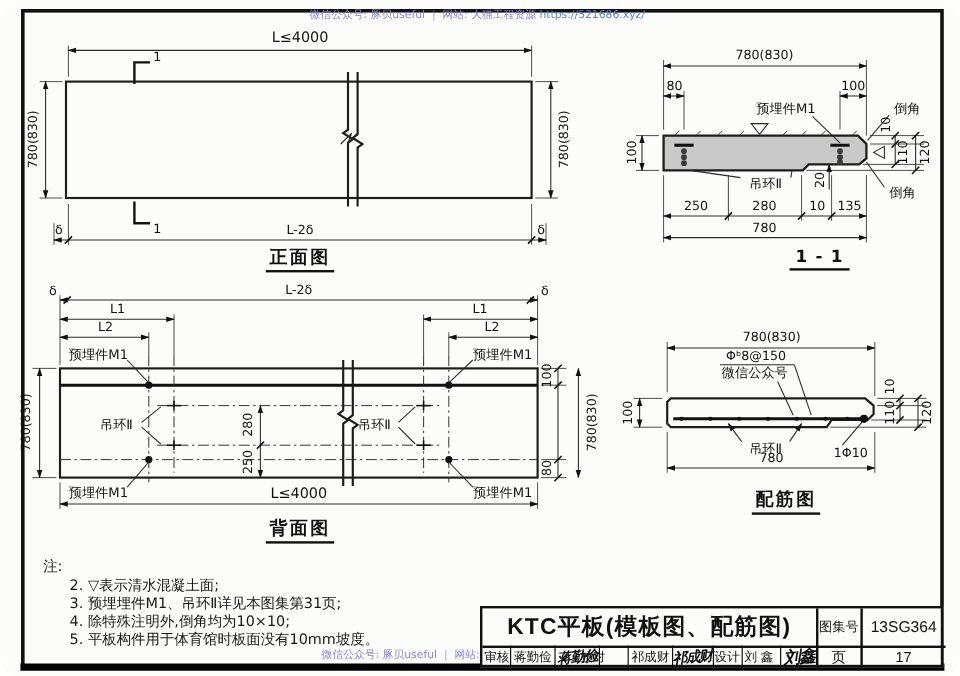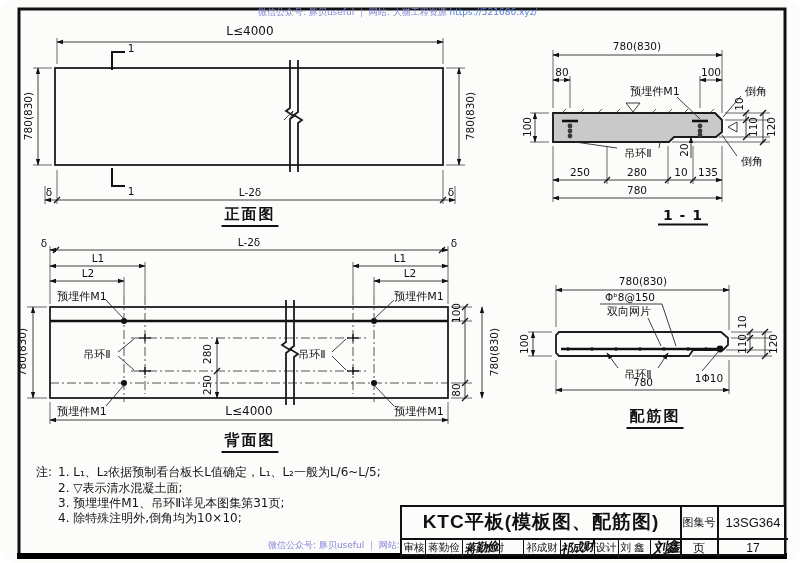--- a/index.html
+++ b/index.html
@@ -328,35 +328,35 @@
 <div class="lbl v" style="left:207px;top:385px;">250</div>
 <div class="lbl v" style="left:456px;top:313px;">100</div>
 <div class="lbl v" style="left:456px;top:390px;">80</div>
 <div class="lbl v" style="left:494px;top:352px;">780(830)</div>
 <div class="lbl v" style="left:22px;top:352px;">780(830)</div>
 <div class="lbl" style="left:249px;top:411px;font-size:12px;">L≤4000</div>
 <div class="lbl ttl" style="left:250px;top:442px;">背面图</div>
 
 <div class="lbl" style="left:643px;top:281px;">780(830)</div>
 <div class="lbl" style="left:630px;top:297px;">Φᵇ8@150</div>
-<div class="lbl cjk" style="left:629px;top:311px;">双向网片</div>
+<div class="lbl cjk" style="left:629px;top:311px;">微信公众号</div>
 <div class="lbl cjk" style="left:638px;top:374px;">吊环Ⅱ</div>
 <div class="lbl" style="left:709px;top:378px;">1Φ10</div>
 <div class="lbl v" style="left:524px;top:344px;">100</div>
 <div class="lbl v" style="left:742px;top:322px;">10</div>
 <div class="lbl v" style="left:742px;top:344px;">110</div>
 <div class="lbl v" style="left:773px;top:344px;">120</div>
 <div class="lbl" style="left:643px;top:382px;">780</div>
 <div class="lbl ttl" style="left:643px;top:418px;margin-left:12px;">配筋图</div>
 
 <div class="note" style="left:36px;top:464px;">注:</div>
-<div class="note" style="left:58px;top:464px;">1. L₁、L₂依据预制看台板长L值确定，L₁、L₂一般为L/6~L/5;</div>
 <div class="note" style="left:58px;top:480px;">2. ▽表示清水混凝土面;</div>
 <div class="note" style="left:58px;top:495px;">3. 预埋埋件M1、吊环Ⅱ详见本图集第31页;</div>
 <div class="note" style="left:58px;top:510px;">4. 除特殊注明外,倒角均为10×10;</div>
+<div class="note" style="left:58px;top:525px;">5. 平板构件用于体育馆时板面没有10mm坡度。</div>
 
 <div id="titleblock">
 
   <div class="tb-line" style="left:0;top:31px;width:386px;height:1.6px;"></div>
   <div class="tb-line" style="left:278px;top:0;width:1.6px;height:51px;"></div>
   <div class="tb-line" style="left:315px;top:0;width:1.6px;height:51px;"></div>
   <div class="tb-line" style="left:23px;top:31px;width:1px;height:20px;"></div>
   <div class="tb-line" style="left:60px;top:31px;width:1px;height:20px;"></div>
   <div class="tb-line" style="left:97px;top:31px;width:1px;height:20px;"></div>
   <div class="tb-line" style="left:121px;top:31px;width:1px;height:20px;"></div>

